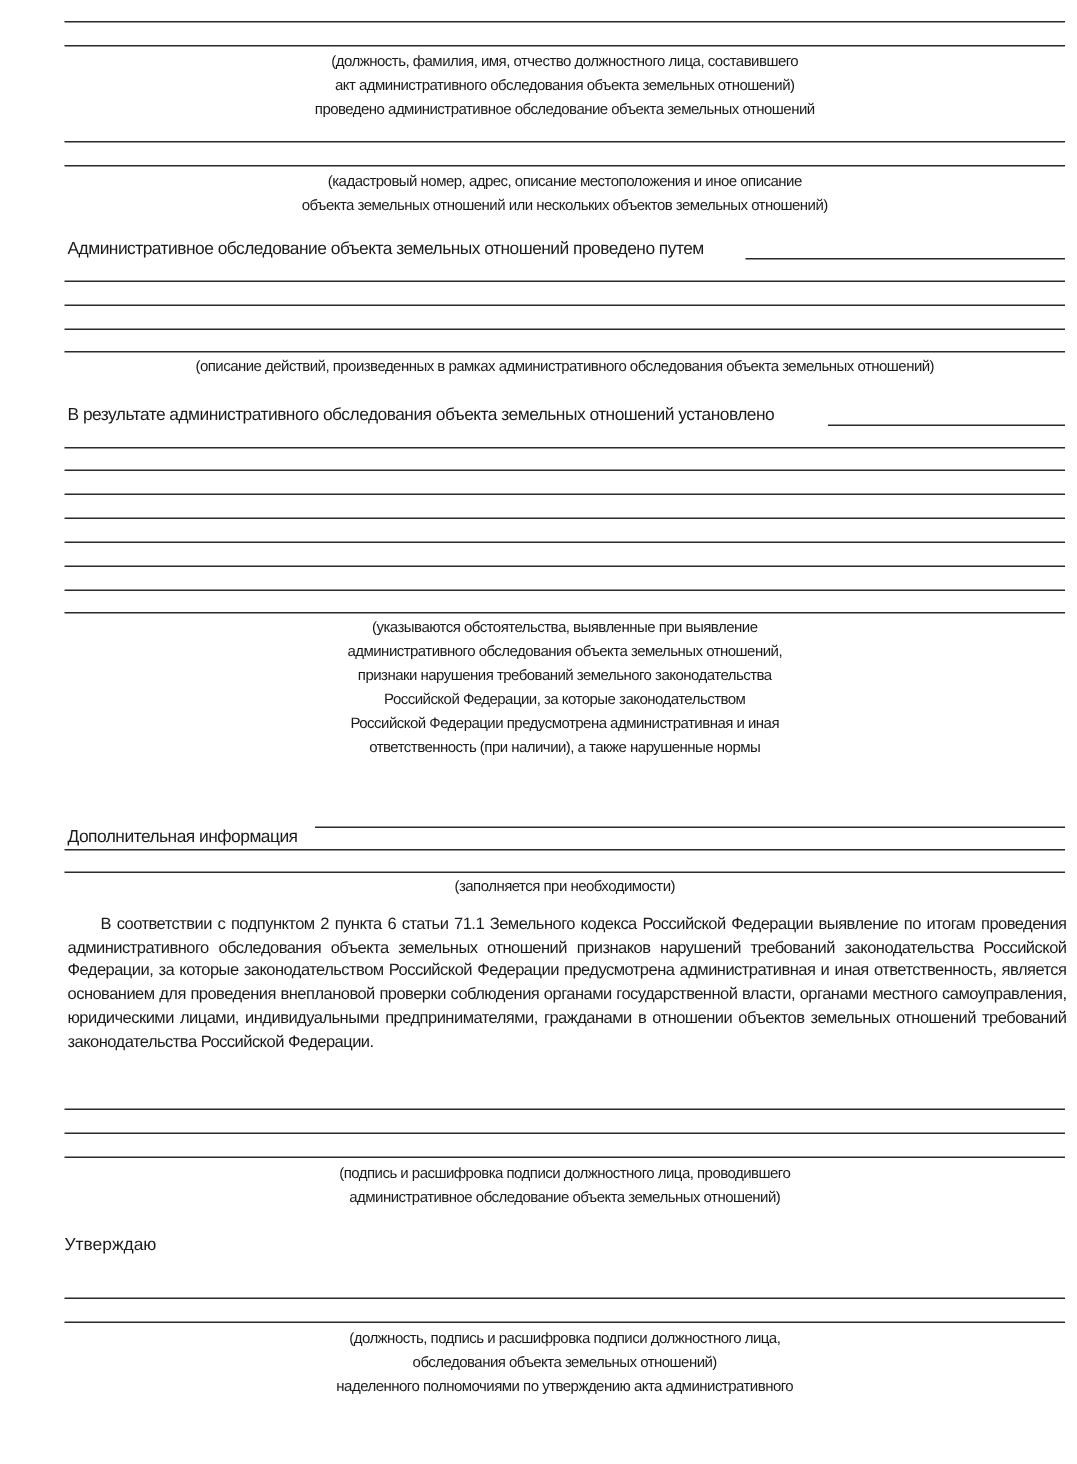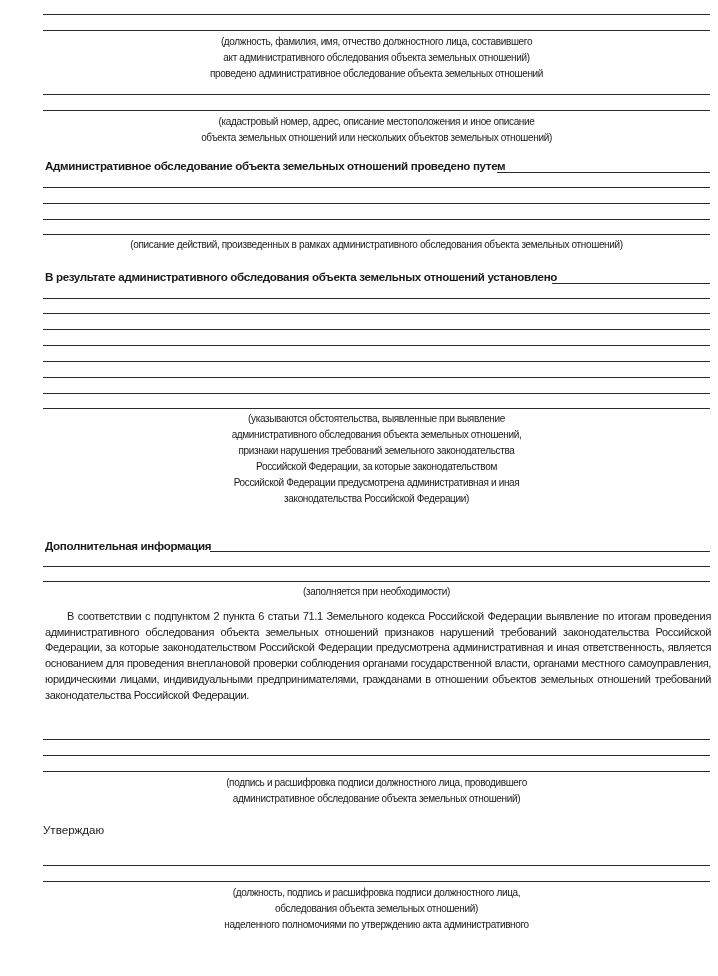--- a/index.html
+++ b/index.html
@@ -3,21 +3,21 @@
 <meta charset="utf-8">
 <style>
   html, body { margin: 0; padding: 0; background: #ffffff; }
   body { width: 718px; height: 976px; position: relative; overflow: hidden;
          font-family: "Liberation Sans", "DejaVu Sans", sans-serif; color: #1a1a1a; }
   .line { position: absolute; left: 43px; width: 667px; height: 0; border-top: 1.3px solid #2a2a2a; }
   .fill-line { position: absolute; height: 0; border-top: 1.3px solid #2a2a2a; }
   .caption { position: absolute; left: 43px; width: 667px; text-align: center;
              font-size: 10px; line-height: 16px; letter-spacing: -0.35px; }
   .caption div { white-space: nowrap; }
-  .label { position: absolute; left: 45px; font-size: 11.6px; line-height: 14px; letter-spacing: -0.35px; white-space: nowrap; font-weight: bold; }
+  .label { position: absolute; left: 45px; font-size: 11.6px; line-height: 14px; letter-spacing: -0.35px; white-space: nowrap; }
   .para { position: absolute; left: 45px; width: 666px; font-size: 11px; line-height: 15.7px;
           letter-spacing: -0.35px; text-align: justify; text-indent: 22px; }
   .center-word { position: absolute; left: 43px; width: 667px; text-align: left; font-size: 11.6px; line-height: 14px; }
 </style>
 </head>
 <body>
 
 <div class="line" style="top:14px"></div>
 <div class="line" style="top:30px"></div>
 <div class="caption" style="top:34px">
@@ -52,24 +52,24 @@
 <div class="line" style="top:361px"></div>
 <div class="line" style="top:377px"></div>
 <div class="line" style="top:393px"></div>
 <div class="line" style="top:408px"></div>
 <div class="caption" style="top:411px">
   <div>(указываются обстоятельства, выявленные при выявление</div>
   <div>административного обследования объекта земельных отношений,</div>
   <div>признаки нарушения требований земельного законодательства</div>
   <div>Российской Федерации, за которые законодательством</div>
   <div>Российской Федерации предусмотрена административная и иная</div>
-  <div>законодательства Российской Федерации)</div>
+  <div>ответственность (при наличии), а также нарушенные нормы</div>
 </div>
 
-<div class="label" style="top:539px">Дополнительная информация</div>
+<div class="label" style="top:551px">Дополнительная информация</div>
 <div class="fill-line" style="top:551px;left:210px;width:500px"></div>
 <div class="line" style="top:566px"></div>
 <div class="line" style="top:581px"></div>
 <div class="caption" style="top:584px">
   <div>(заполняется при необходимости)</div>
 </div>
 
 <div class="para" style="top:609px">В соответствии с подпунктом 2 пункта 6 статьи 71.1 Земельного кодекса Российской Федерации выявление по итогам проведения административного обследования объекта земельных отношений признаков нарушений требований законодательства Российской Федерации, за которые законодательством Российской Федерации предусмотрена административная и иная ответственность, является основанием для проведения внеплановой проверки соблюдения органами государственной власти, органами местного самоуправления, юридическими лицами, индивидуальными предпринимателями, гражданами в отношении объектов земельных отношений требований законодательства Российской Федерации.</div>
 
 <div class="line" style="top:739px"></div>

